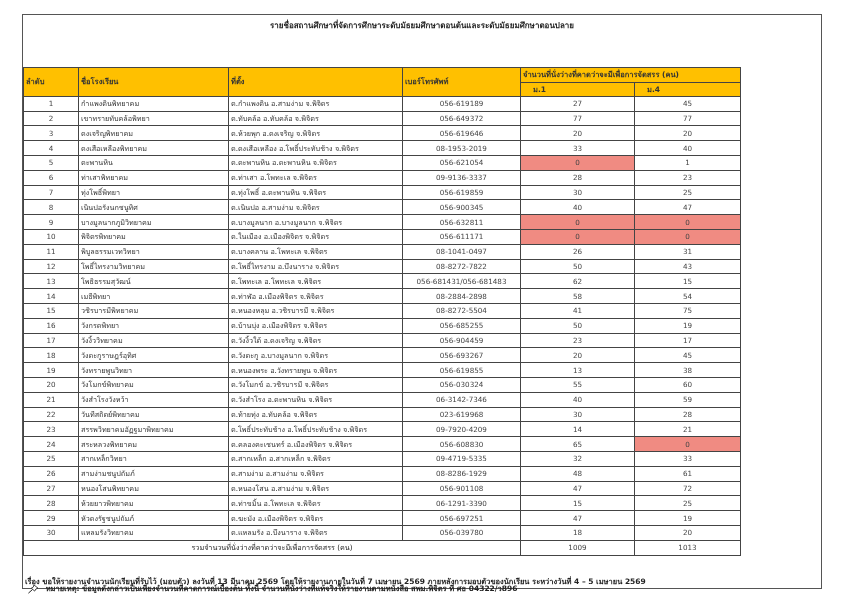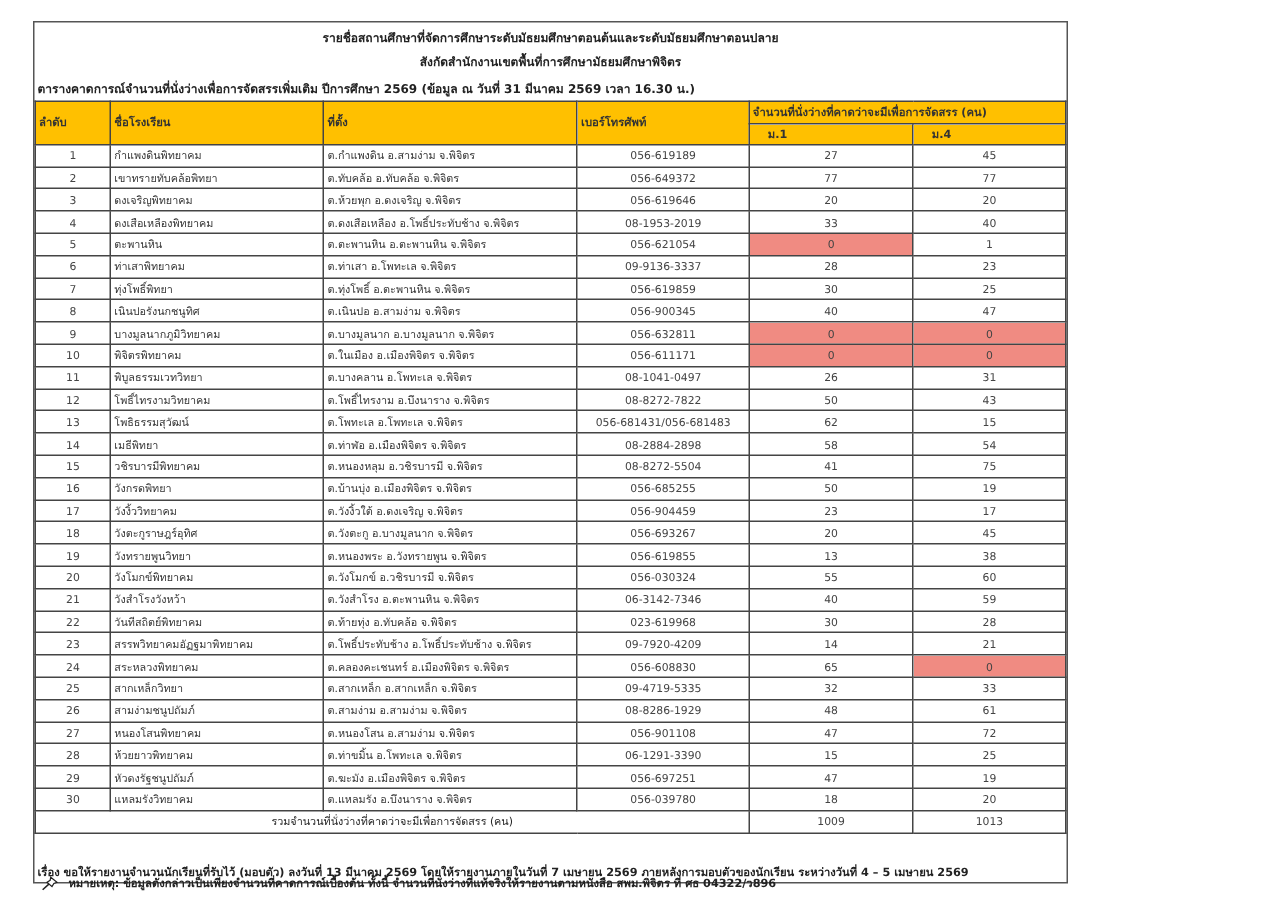--- a/index.html
+++ b/index.html
@@ -1,17 +1,17 @@
 <!DOCTYPE html>
 <html><head>
 <meta charset="utf-8">
 <style>
   html, body { margin:0; padding:0; background:#ffffff; }
   body { width:850px; height:601px; position:relative; font-family:"DejaVu Sans", sans-serif; color:#222; overflow:hidden; }
-  .sheet { position:absolute; left:22px; top:14px; width:690px; height:575px; border:1px solid #555; box-sizing:border-box; background:#fff; }
+  .sheet { position:absolute; left:22px; top:14px; width:800px; height:575px; border:1px solid #555; box-sizing:border-box; background:#fff; }
   .title1, .title2 { position:absolute; left:0; width:100%; text-align:center; font-size:8px; font-weight:bold; color:#222; }
   .title1 { top:4px; }
   .title2 { top:20px; }
   .subtitle { position:absolute; left:2px; top:38px; font-size:8px; font-weight:bold; color:#222; white-space:nowrap; }
   table.grid { position:absolute; left:0; top:52px; border-collapse:collapse; table-layout:fixed; font-size:7.2px; }
   table.grid td, table.grid th { border:1px solid #444; padding:0 2px; height:13.8px; line-height:13px; white-space:nowrap; overflow:hidden; }
   table.grid th { background:#ffc000; font-weight:bold; color:#333; text-align:left; font-size:7.5px; }
   table.grid th.sub { height:13px;padding-left:12px; }
   col.c-no { width:55px; }
   col.c-name { width:150px; }
@@ -26,22 +26,20 @@
   td.total-label { text-align:center; font-weight:bold; color:#222; }
   .note1 { position:absolute; left:4px; top:543px; font-size:7.5px; font-weight:bold; color:#222; white-space:nowrap;margin-top:24px; }
   .note2 { position:absolute; left:2px; top:560px; font-size:7.5px; font-weight:bold; color:#222; white-space:nowrap;text-align:right; }
   .pin { display:inline-block; width:12px; height:10px; vertical-align:middle; margin-right:4px; }
 </style>
 </head>
 <body>
 
 <div class="sheet">
   <div class="title1">รายชื่อสถานศึกษาที่จัดการศึกษาระดับมัธยมศึกษาตอนต้นและระดับมัธยมศึกษาตอนปลาย</div>
-  <div class="title2">สังกัดสำนักงานเขตพื้นที่การศึกษามัธยมศึกษาพิจิตร</div>
-  <div class="subtitle">ตารางคาดการณ์จำนวนที่นั่งว่างเพื่อการจัดสรรเพิ่มเติม ปีการศึกษา 2569 (ข้อมูล ณ วันที่ 31 มีนาคม 2569 เวลา 16.30 น.)</div>
 
   <table class="grid">
     <colgroup>
       <col class="c-no">
         <col class="c-name">
         <col class="c-loc">
         <col class="c-tel">
         <col class="c-m1">
         <col class="c-m4">
     </colgroup>

